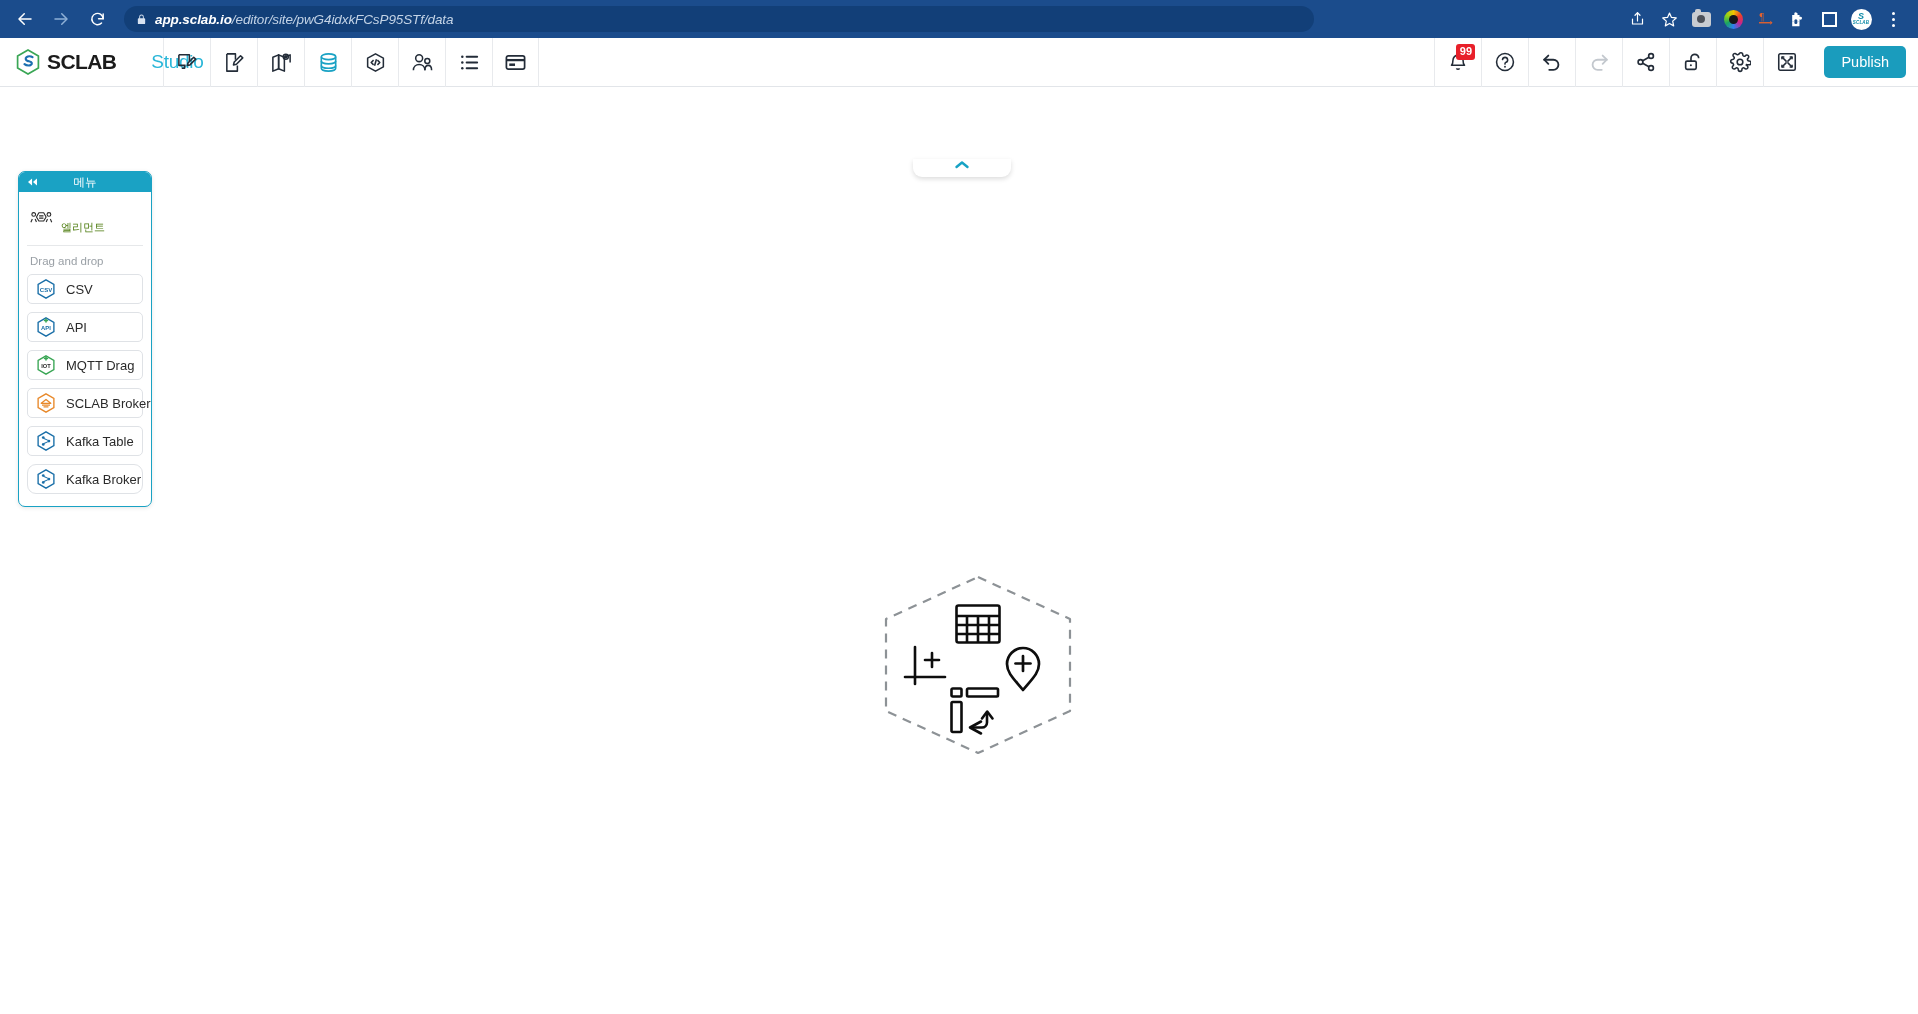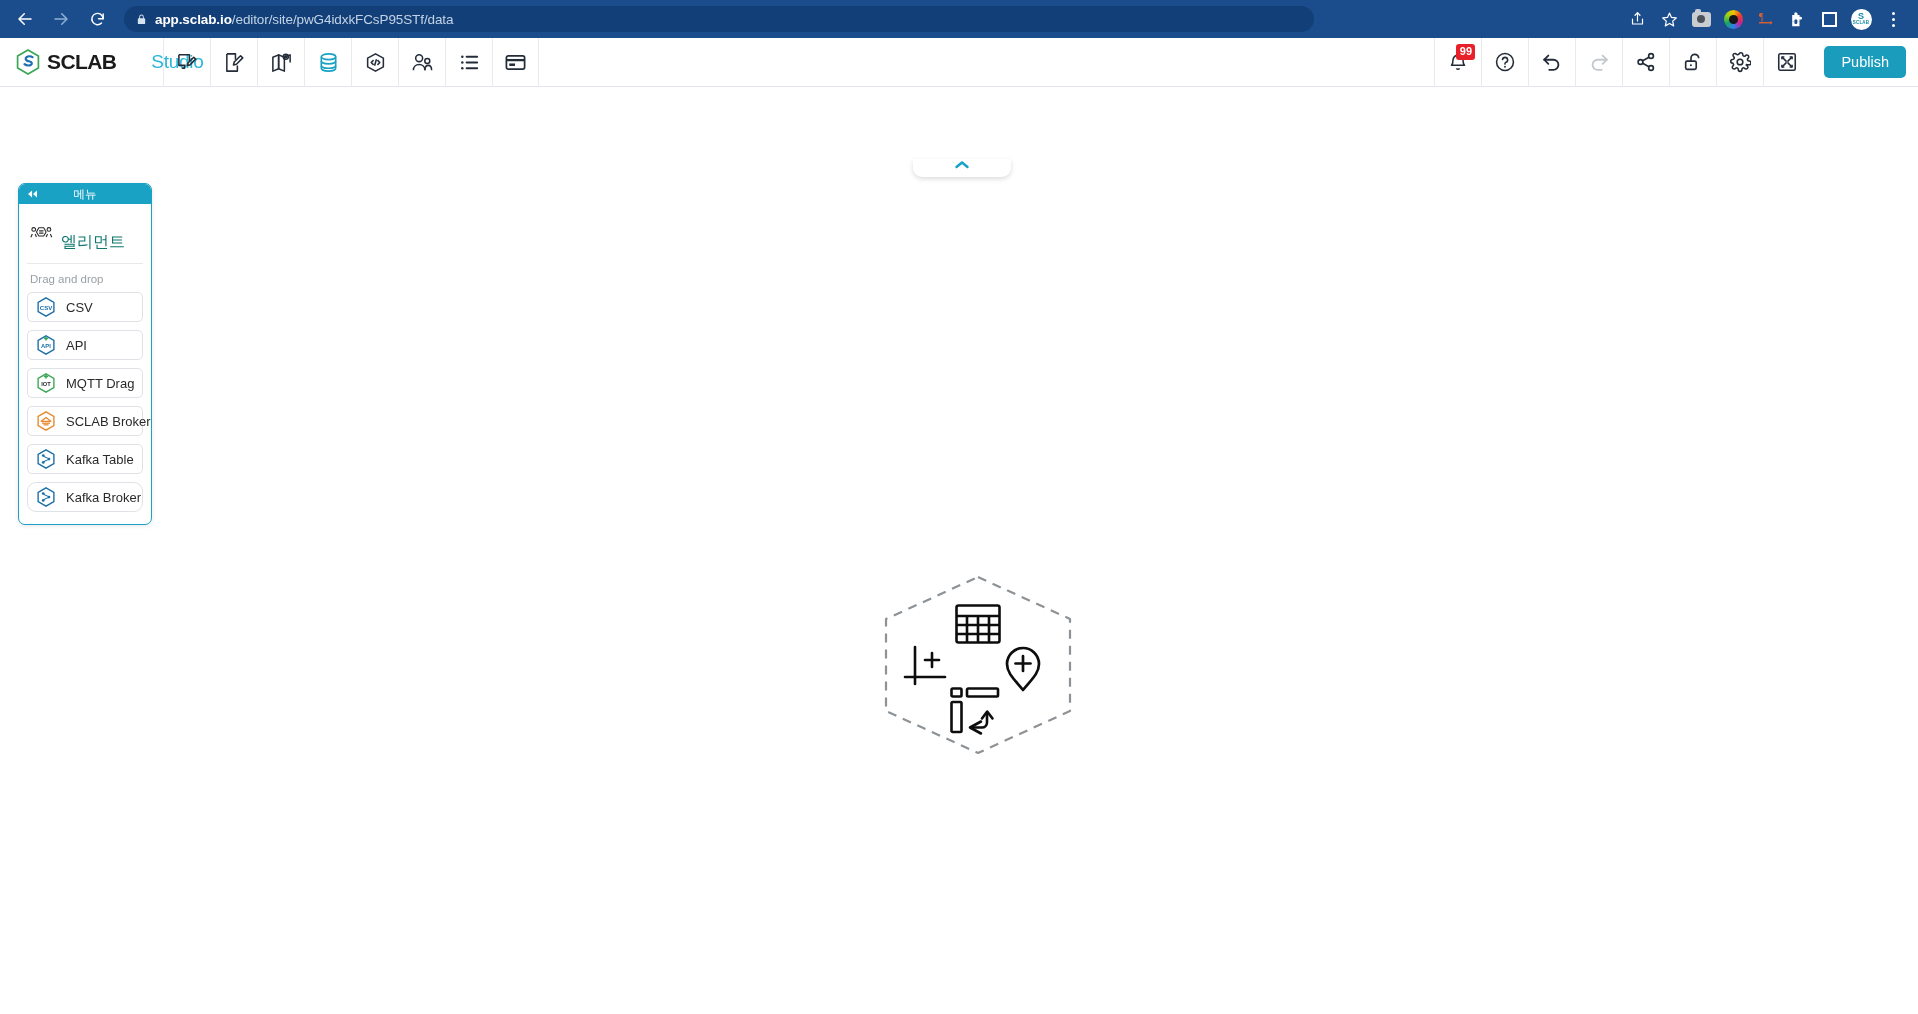--- a/index.html
+++ b/index.html
@@ -6,21 +6,21 @@
   html, body { width:1918px; height:1014px; overflow:hidden; }
   body {
     font-family:"Liberation Sans", sans-serif;
     background:#ffffff;
     -webkit-font-smoothing:antialiased;
   }
 
   
   .browser-bar {
     height:38px; background:#1b4c8c; display:flex; align-items:center;
-    padding:4px 10px; gap:6px; position:relative;
+    padding:4px 10px; gap:6px; position:relative;font-style:italic;
   }
   .nav-btn {
     width:30px; height:30px; display:flex; align-items:center; justify-content:center;
     color:#ffffff; flex:0 0 auto;
   }
   .nav-btn.disabled { color:#8fb0d6; }
   .nav-btn svg { display:block; }
   .omnibox {
     flex:0 0 auto; width:1190px; height:26px; background:#123f78;
     border-radius:13px; display:flex; align-items:center; padding:0 12px; gap:8px;
@@ -107,33 +107,33 @@
   .collapse-tab {
     position:absolute; left:913px; top:72px; width:98px; height:18px;
     background:#ffffff; border-radius:0 0 9px 9px;
     box-shadow:0 2px 5px rgba(0,0,0,0.14);
     display:flex; align-items:flex-start; justify-content:center; padding-top:1px;
   }
   .collapse-tab svg { display:block; }
 
   
   .side-panel {
-    position:absolute; left:18px; top:96px; width:134px;
+    position:absolute; left:18px; top:84px; width:134px;
     background:#ffffff; border:1px solid #1aa2c4; border-radius:7px;
     box-shadow:0 1px 4px rgba(0,0,0,0.10); overflow:hidden;
   }
   .panel-head {
     height:20px; background:#1aa2c4; color:#ffffff; display:flex; align-items:center;
     position:relative; justify-content:center;
   }
   .panel-head .title { font-size:11.5px; }
   .panel-collapse { position:absolute; left:7px; top:50%; transform:translateY(-50%); display:flex; }
   .panel-body { padding:9px 8px 12px 8px; }
   .element-row { display:flex; align-items:center; gap:8px; padding:4px 2px 10px 3px; }
-  .element-row .label { font-size:16px; color:#0f766e;margin-top:15px; }
+  .element-row .label { font-size:11px; color:#4d7c0f;margin-top:15px; }
   .divider { height:1px; background:#e6e8ea; margin:0 0 9px 0; }
   .drag-label { font-size:11.5px; color:#9aa0a6; padding:0 0 7px 3px; }
   .drop-item {
     display:flex; align-items:center; gap:9px; height:30px;
     border:1px solid #dfe2e6; border-radius:5px; margin-bottom:8px;
     padding-left:7px; background:#ffffff;
   }
   .drop-item:last-child { margin-bottom:0;border-radius:9px; }
   .drop-item .label { font-size:13px; color:#2b2b2b; white-space:nowrap; }
   .hex-ico { width:22px; height:22px; flex:0 0 auto; }

